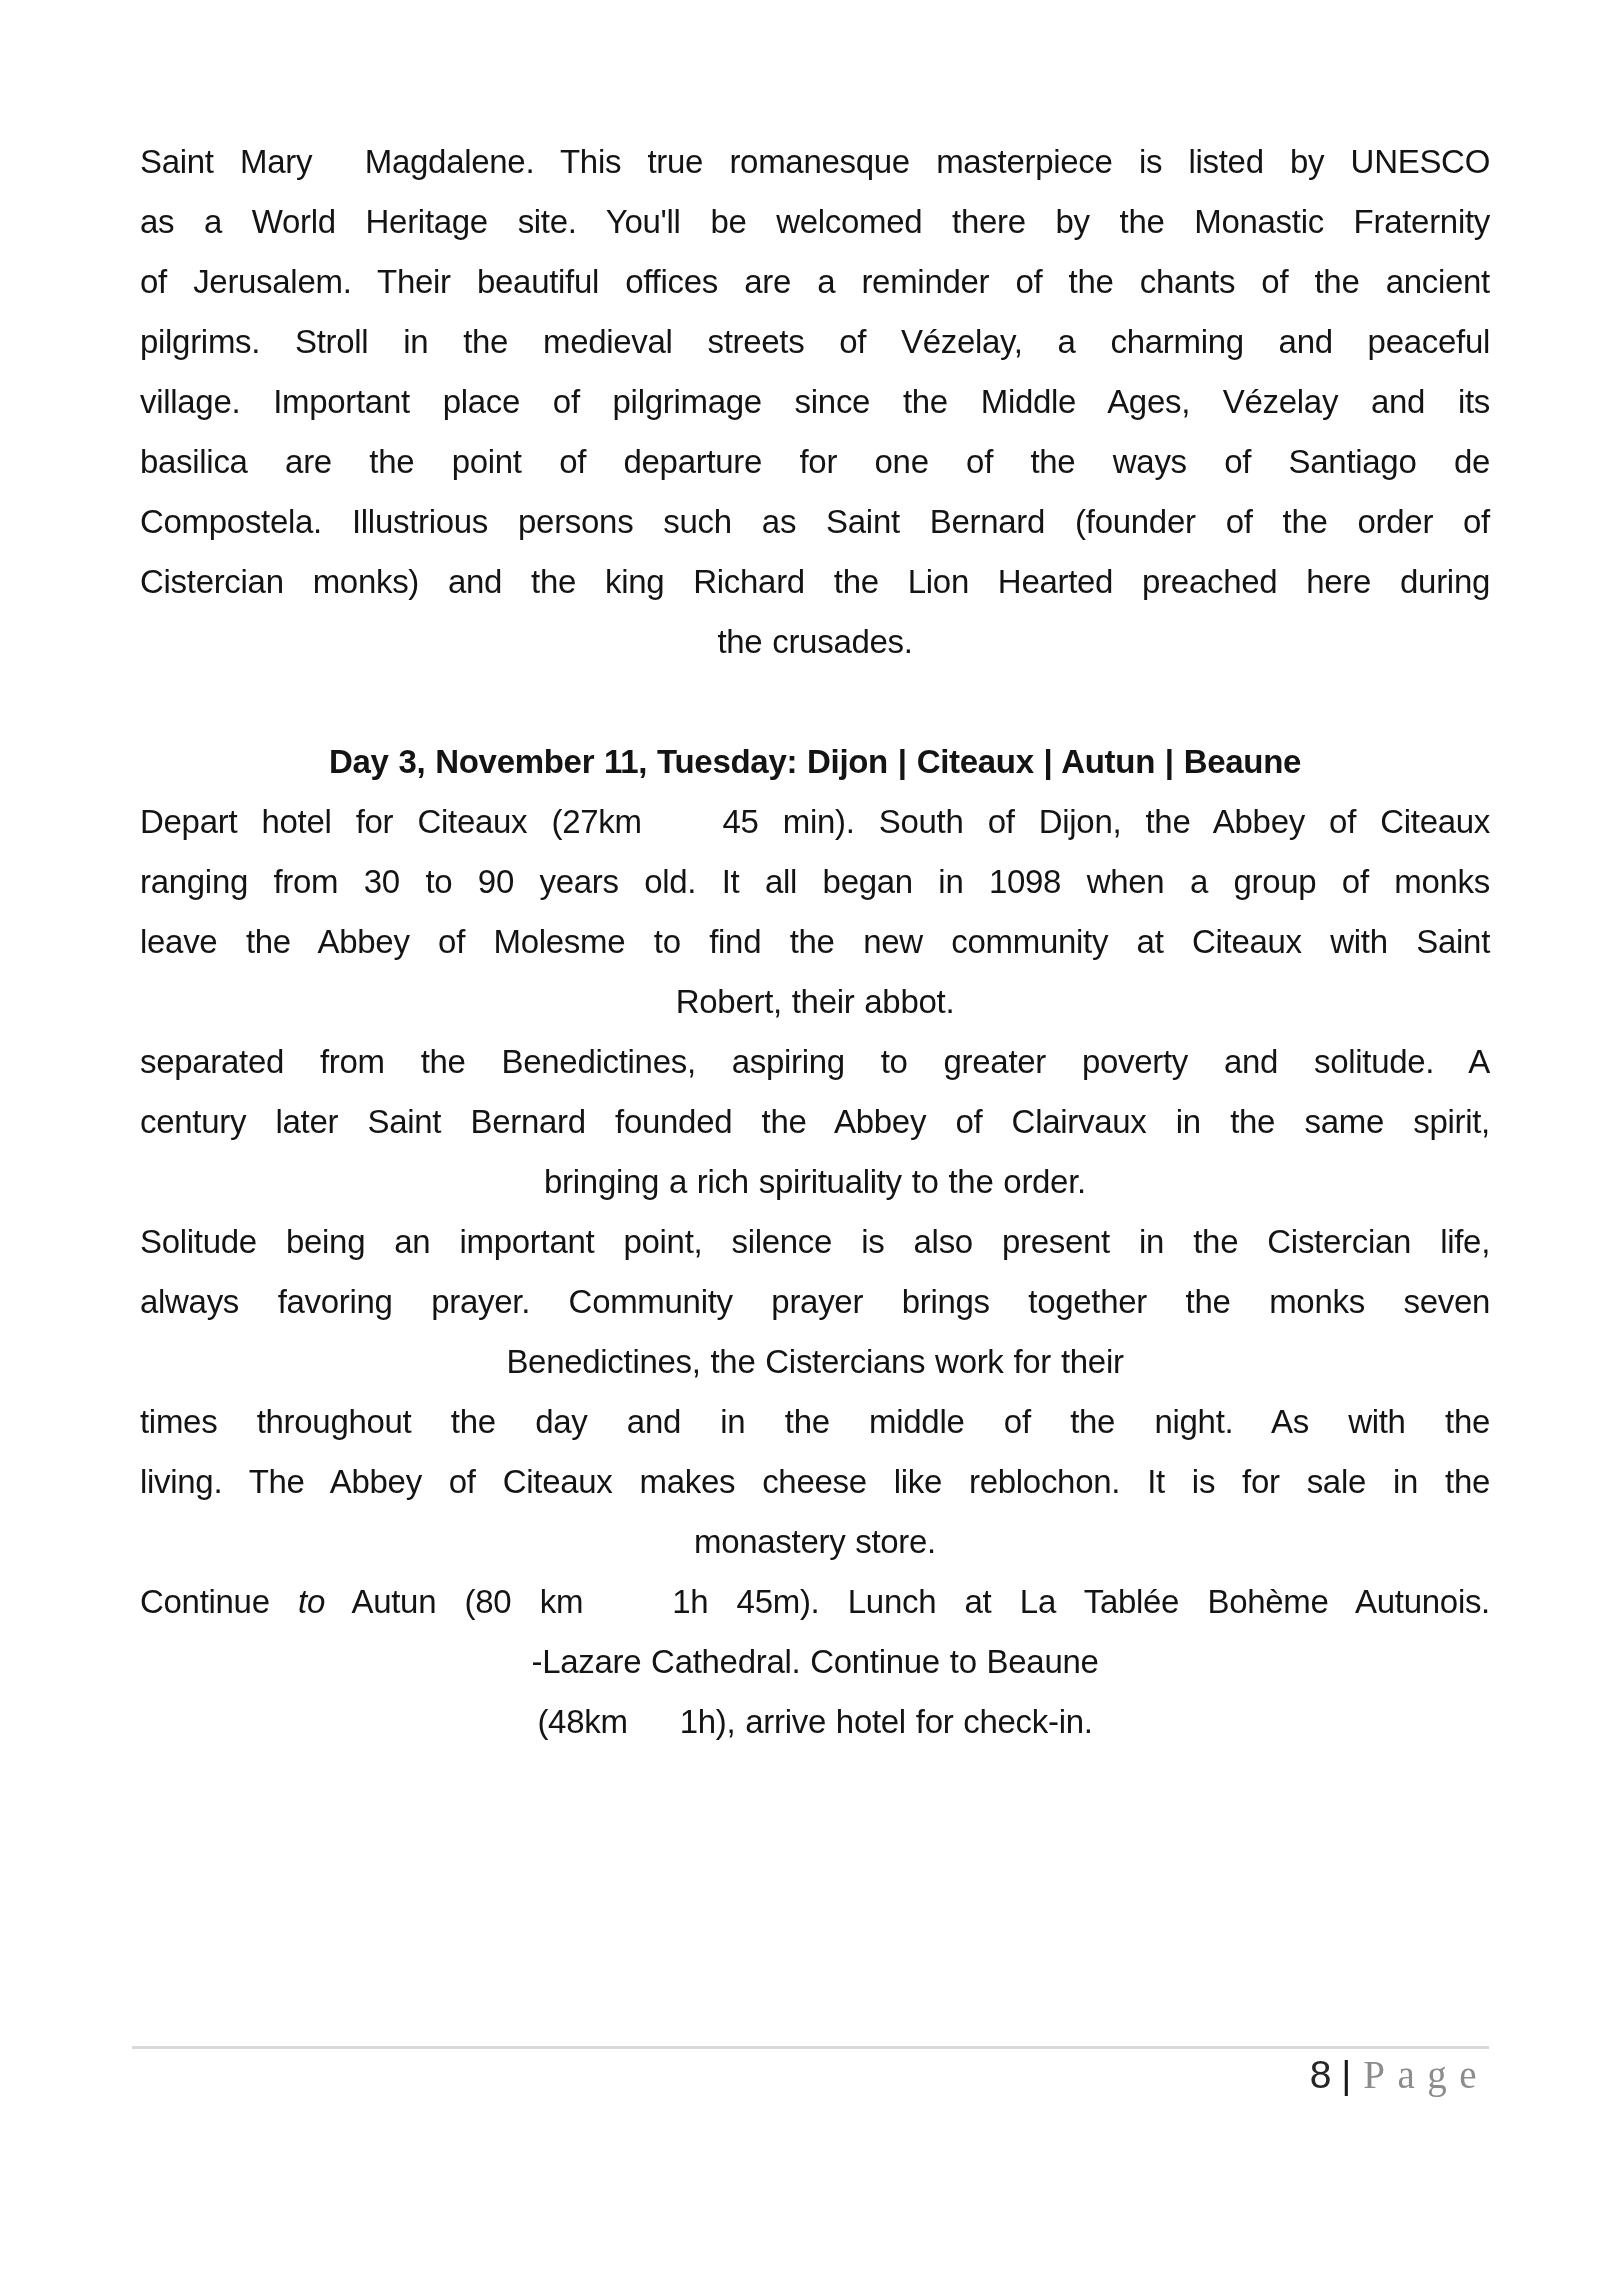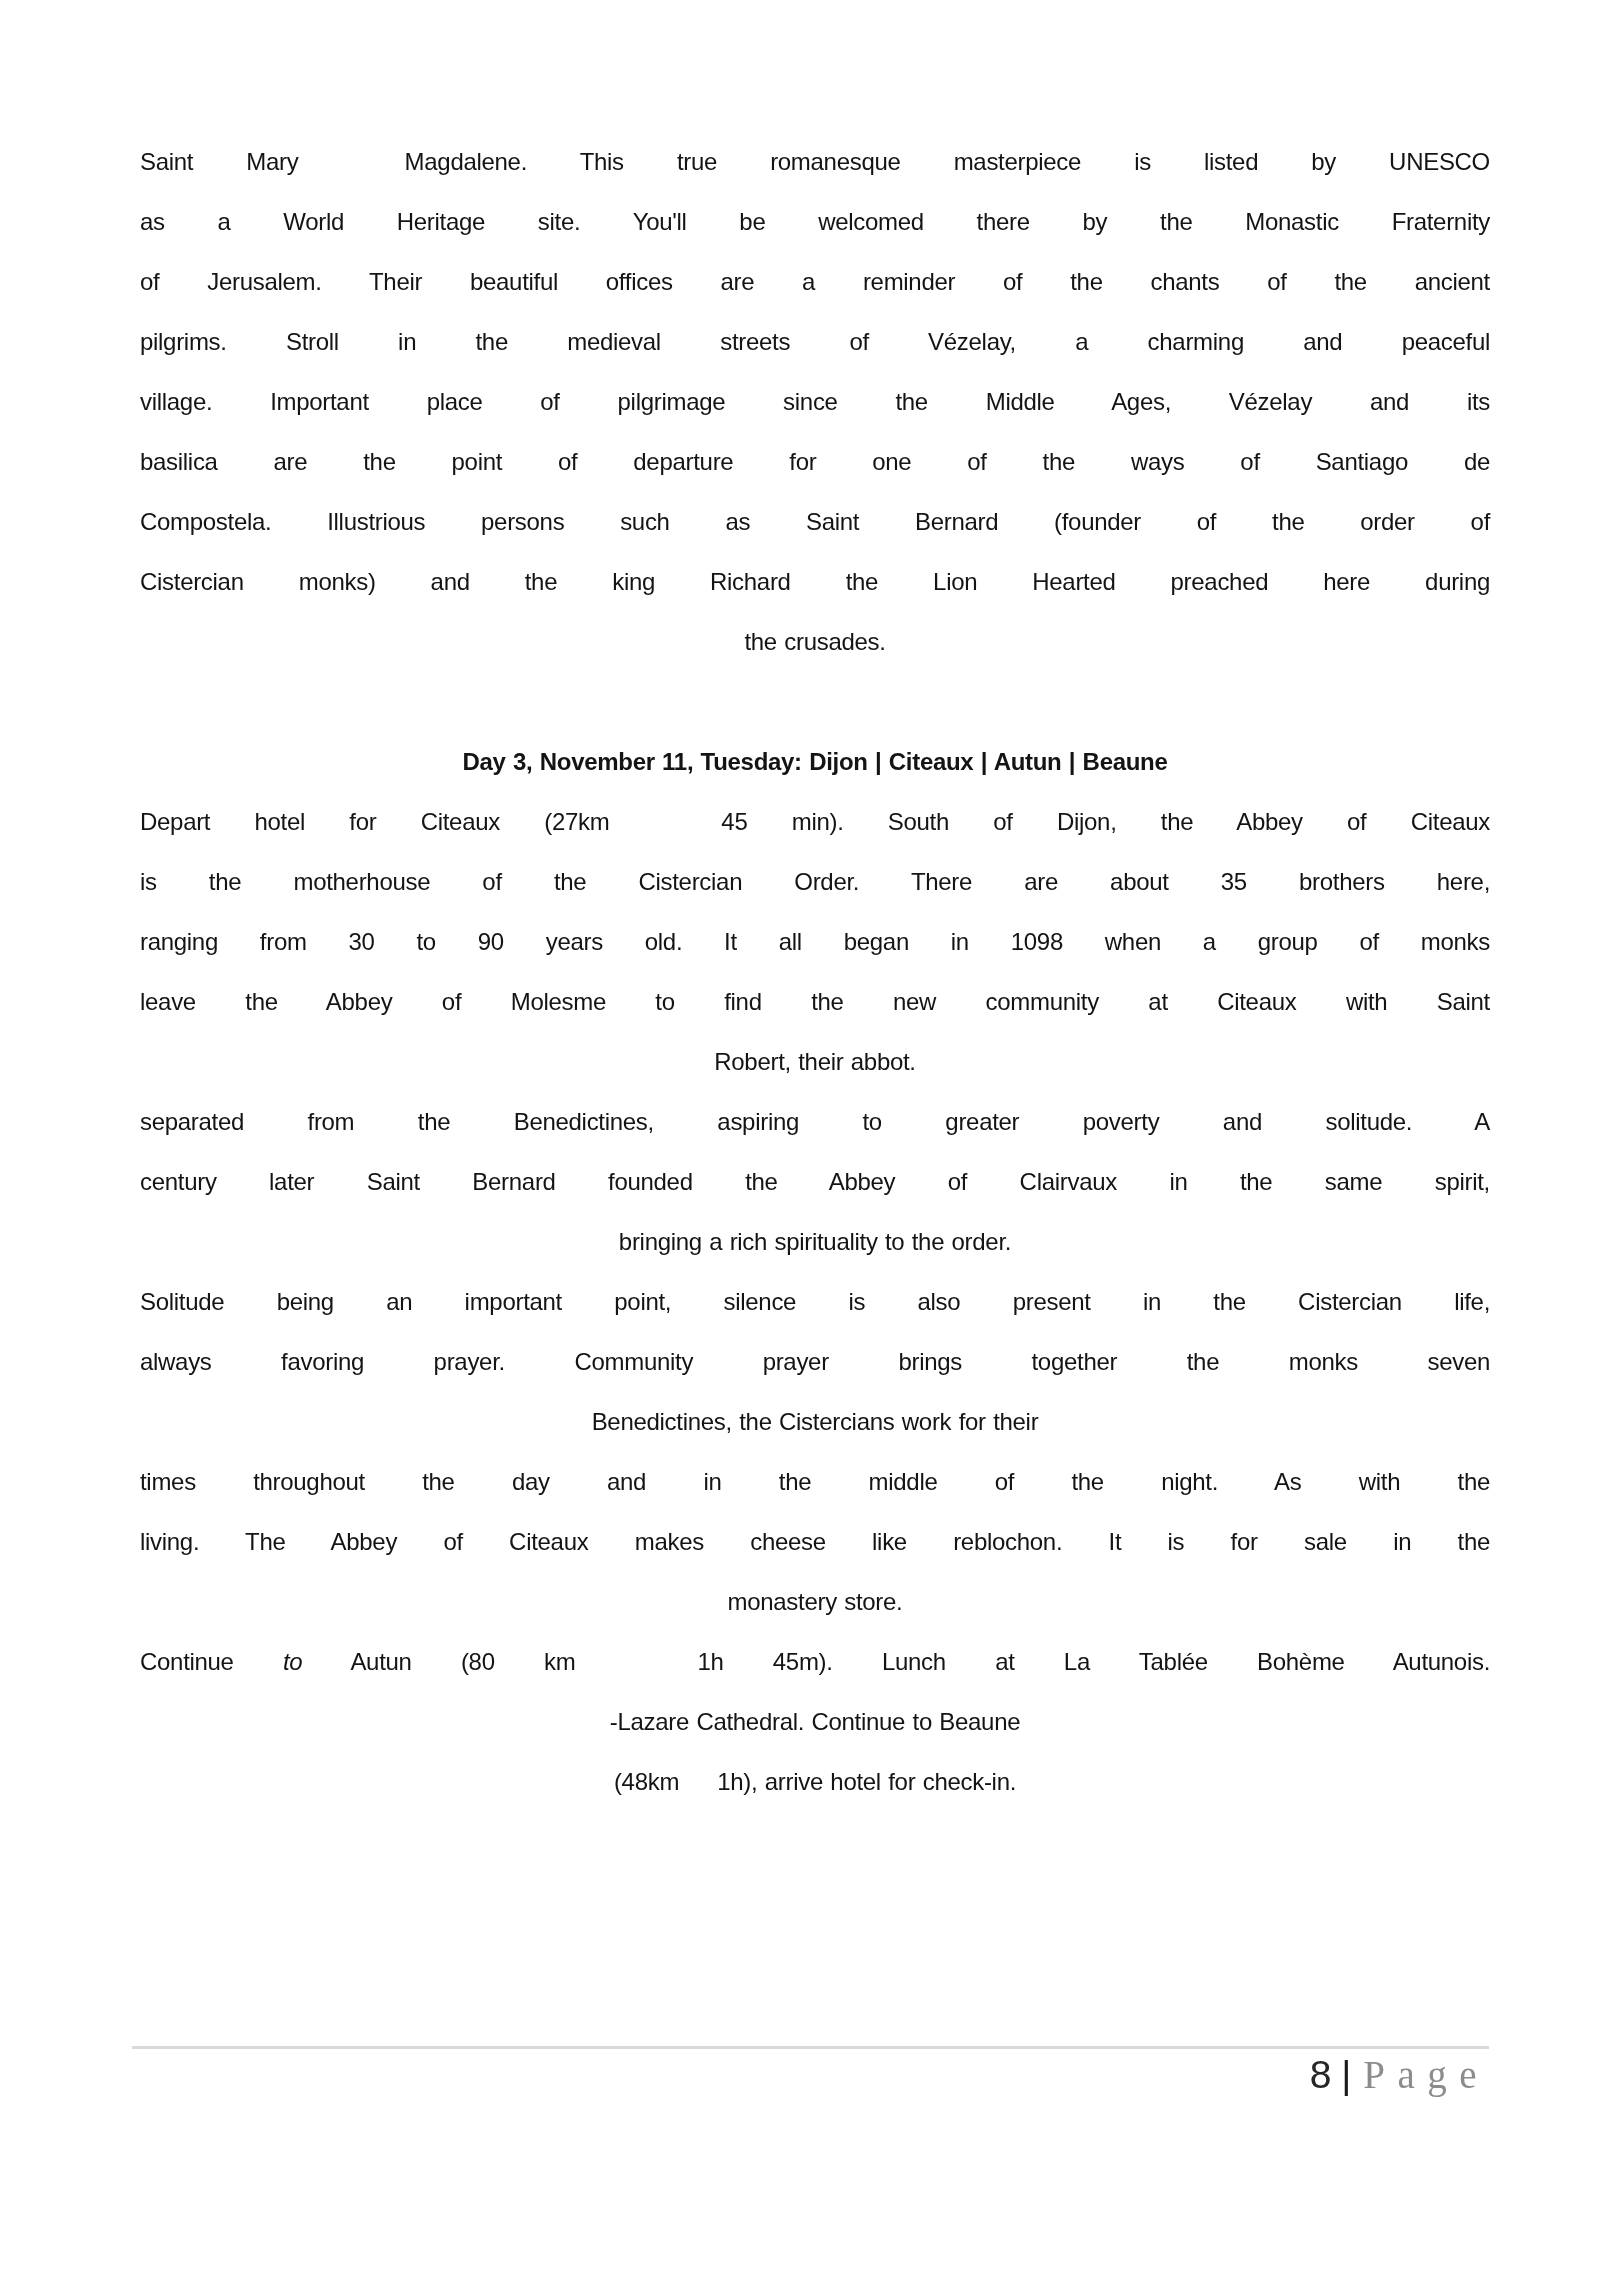--- a/index.html
+++ b/index.html
@@ -9,21 +9,21 @@
     height: 2291px;
     background: #ffffff;
     overflow: hidden;
     font-family: "Liberation Sans", sans-serif;
   }
   .content {
     position: absolute;
     left: 140px;
     top: 132px;
     width: 1350px;
-    font-size: 24px;
+    font-size: 33px;
     line-height: 60px;
     letter-spacing: -0.3px;
     color: #141414;
     word-spacing: 1px;
   }
   .para { margin: 0; }
   .line { min-height: 60px; }
   .jline { text-align: justify; text-align-last: justify; }
   .lline { text-align: center; }
   .rline { text-align: center; }
@@ -65,21 +65,20 @@
         <div class="line jline"><span>village. Important place of pilgrimage since the Middle Ages, Vézelay and its</span></div>
         <div class="line jline"><span>basilica are the point of departure for one of the ways of Santiago de</span></div>
         <div class="line jline"><span>Compostela. Illustrious persons such as Saint Bernard (founder of the order of</span></div>
         <div class="line jline"><span>Cistercian monks) and the king Richard the Lion Hearted preached here during</span></div>
         <div class="line lline"><span>the crusades.</span></div>
       </div>
       <div class="spacer"></div>
       <div class="heading line lline">Day 3, November 11, Tuesday: Dijon | Citeaux | Autun | Beaune</div>
       <div class="para">
         <div class="line jline"><span>Depart hotel for Citeaux (27km    45 min). South of Dijon, the Abbey of Citeaux</span></div>
-        <div class="line jline"><span>is the motherhouse of the Cistercian Order. There are about 35 brothers here,</span></div>
         <div class="line jline"><span>ranging from 30 to 90 years old. It all began in 1098 when a group of monks</span></div>
         <div class="line jline"><span>leave the Abbey of Molesme to find the new community at Citeaux with Saint</span></div>
         <div class="line lline"><span>Robert, their abbot.</span></div>
       </div>
       <div class="para">
         <div class="line jline"><span>separated from the Benedictines, aspiring to greater poverty and solitude. A</span></div>
         <div class="line jline"><span>century later Saint Bernard founded the Abbey of Clairvaux in the same spirit,</span></div>
         <div class="line lline"><span>bringing a rich spirituality to the order.</span></div>
       </div>
       <div class="para">

